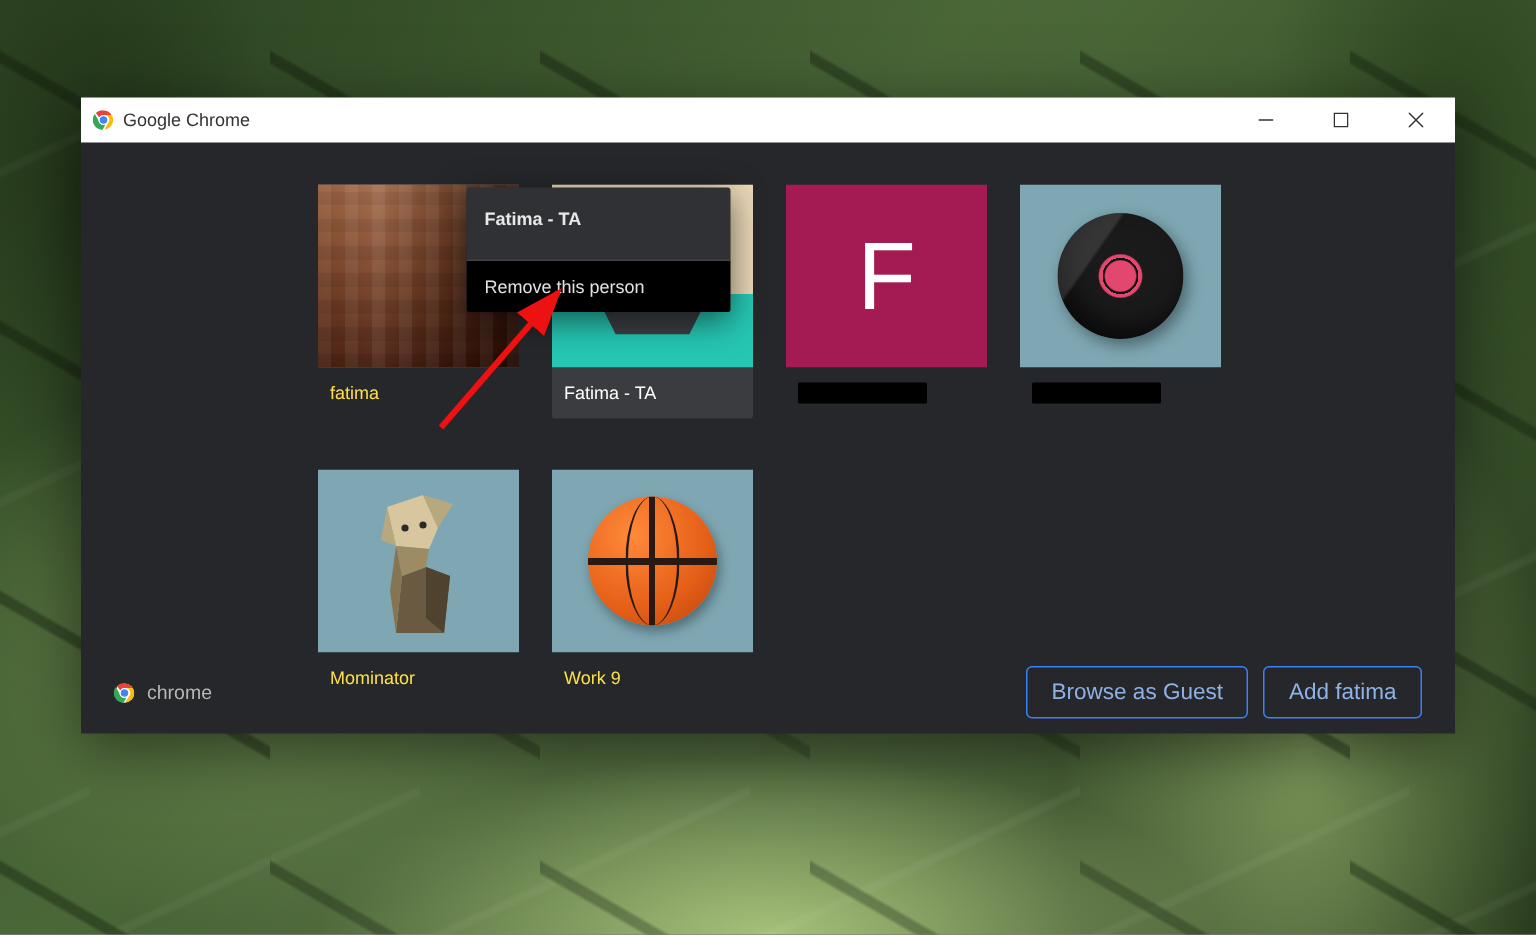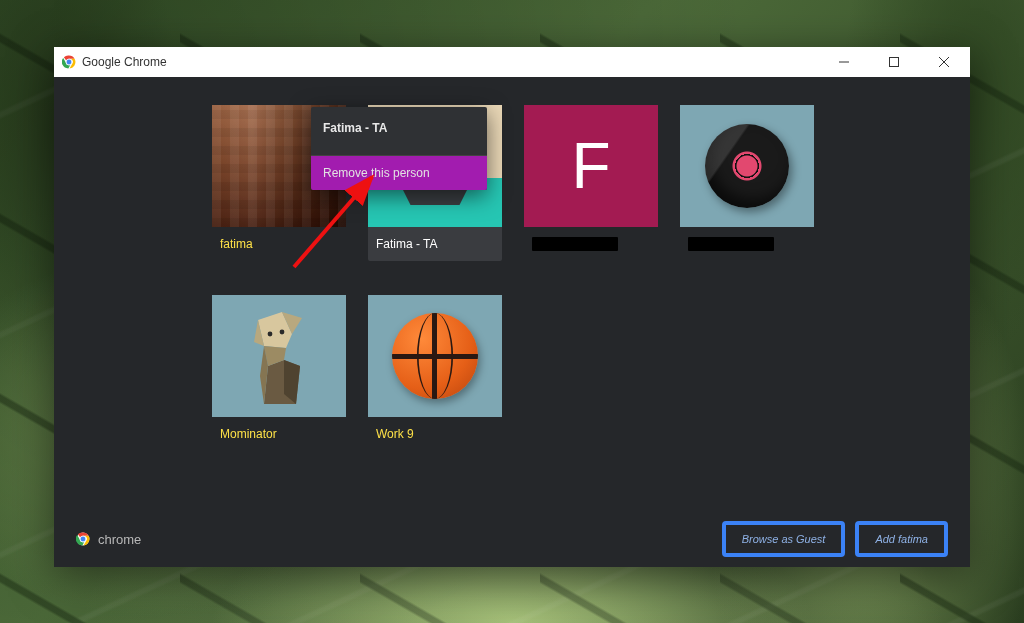--- a/index.html
+++ b/index.html
@@ -26,21 +26,21 @@
     opacity:.6;
   }
   .desktop-bg::after {
     background:
       radial-gradient(circle at 50% 120%, rgba(214,230,170,.25) 0%, transparent 50%),
       radial-gradient(circle at 10% 10%, rgba(0,0,0,.25) 0%, transparent 60%);
   }
 
   
   .window {
-    position: absolute; left: 54px; top: 47px; width: 916px; height: 520px;
+    position: absolute; left: 54px; top: 65px; width: 916px; height: 424px;
     background: #25272a;
     box-shadow: 0 10px 40px rgba(0,0,0,.5);
     display: flex; flex-direction: column;
   }
   .titlebar {
     height: 30px; background: #ffffff;
     display: flex; align-items: center; padding: 0 4px 0 8px;
     color: #333; font-size: 12px; gap: 6px;
   }
   .chrome-favicon { width:14px; height:14px; position:relative; flex:0 0 14px; }
@@ -151,39 +151,38 @@
     border-left: 4px solid #2a1812;
     border-right: 4px solid #2a1812;
     transform: scaleX(.42);
   }
 
   
   .footer {
     position:absolute; left:0; right:0; bottom:0; height:56px;
     display:flex; align-items:center; padding: 0 22px;
   }
-  .footer .brand { display:flex; align-items:flex-start; gap:8px; color:#b8b8b8; font-size:13px; }
+  .footer .brand { display:flex; align-items:flex-end; gap:8px; color:#b8b8b8; font-size:13px; }
   .footer .spacer { flex:1; }
   .footer button {
-    background: transparent; border:4px solid #3b82f6; color:#8fb2e6;
-    font-size:11px; padding: 8px 16px; border-radius:4px; margin-left:10px;
+    background: transparent; border:1px solid #3b82f6; color:#8fb2e6;
+    font-size:15px; padding: 8px 16px; border-radius:4px; margin-left:10px;
     cursor:pointer;
-    font-style:italic;
   }
 
   
   .context-menu {
     position:absolute; left:257px; top:30px; width:176px;
     background:#2f3134; border-radius:2px;
     box-shadow: 0 6px 22px rgba(0,0,0,.55);
     color:#e8e8e8; font-size:12px;
     overflow:hidden; z-index:5;
   }
   .ctx-title { padding: 14px 12px 20px 12px; font-weight:600; border-bottom:1px solid #444; }
-  .ctx-item { padding: 10px 12px; background:#a21caf; color:#e2e2e2; cursor:pointer; }
+  .ctx-item { padding: 10px 12px; background:#000000; color:#e2e2e2; cursor:pointer; }
 
   
   .anno-arrow {
     position:absolute; left:200px; top:80px; width:170px; height:120px; pointer-events:none; z-index:6;
   }
 
 </style>
 </head>
 <body>
 

